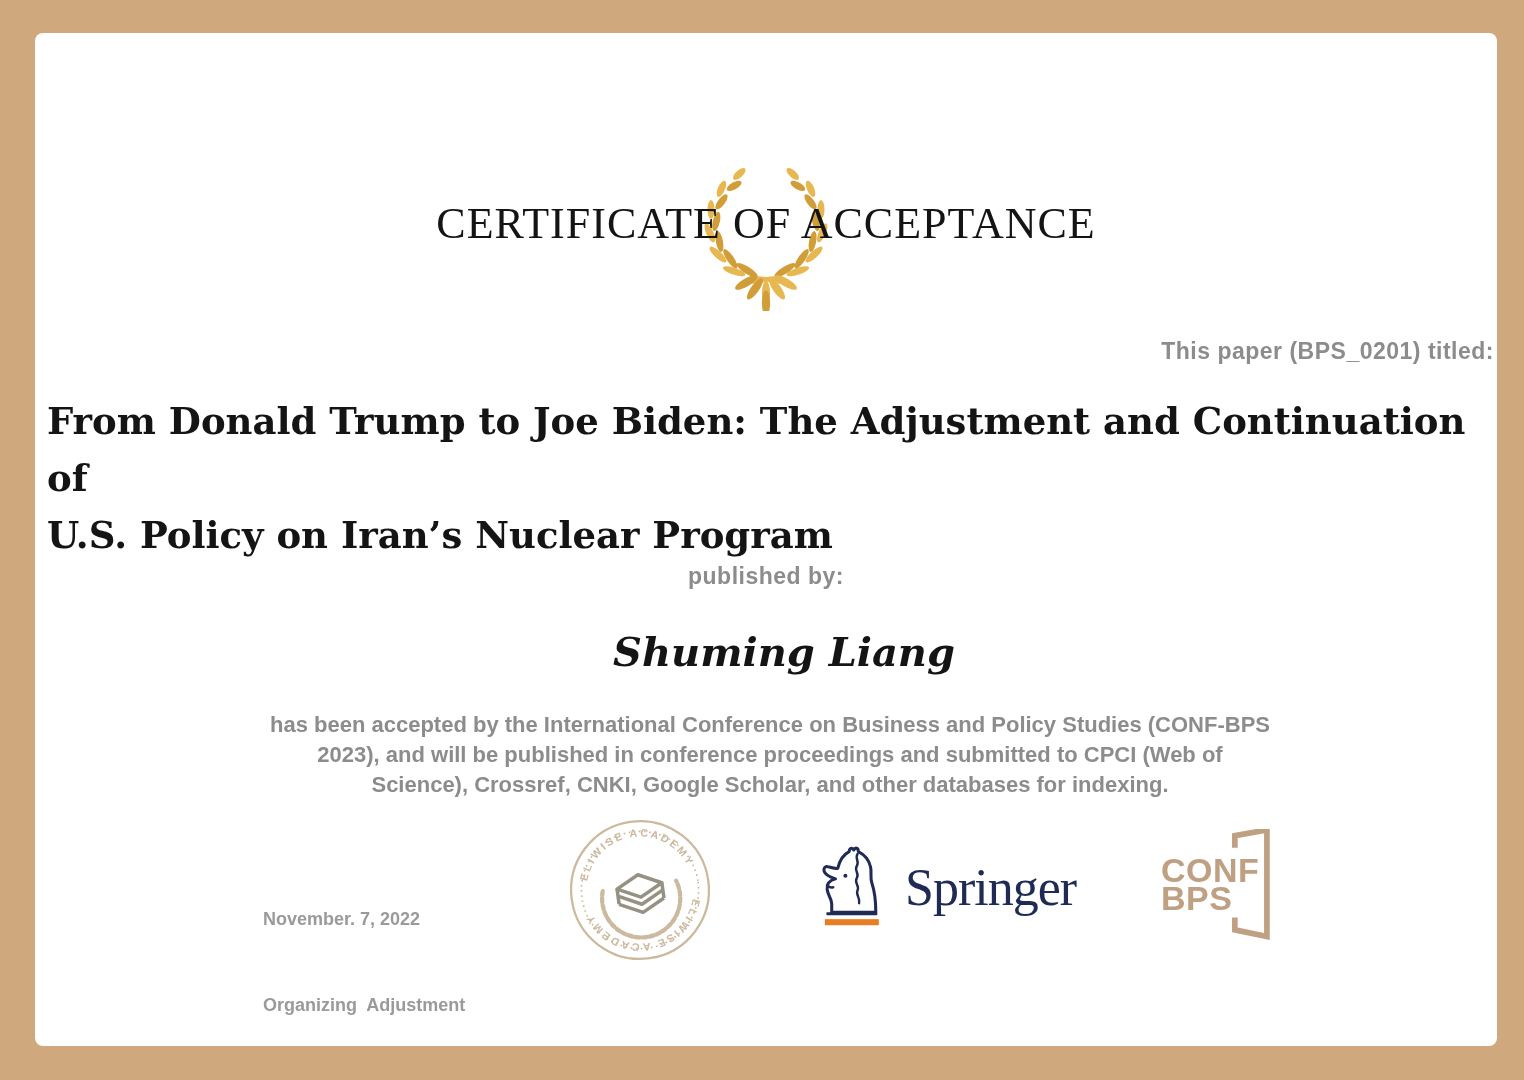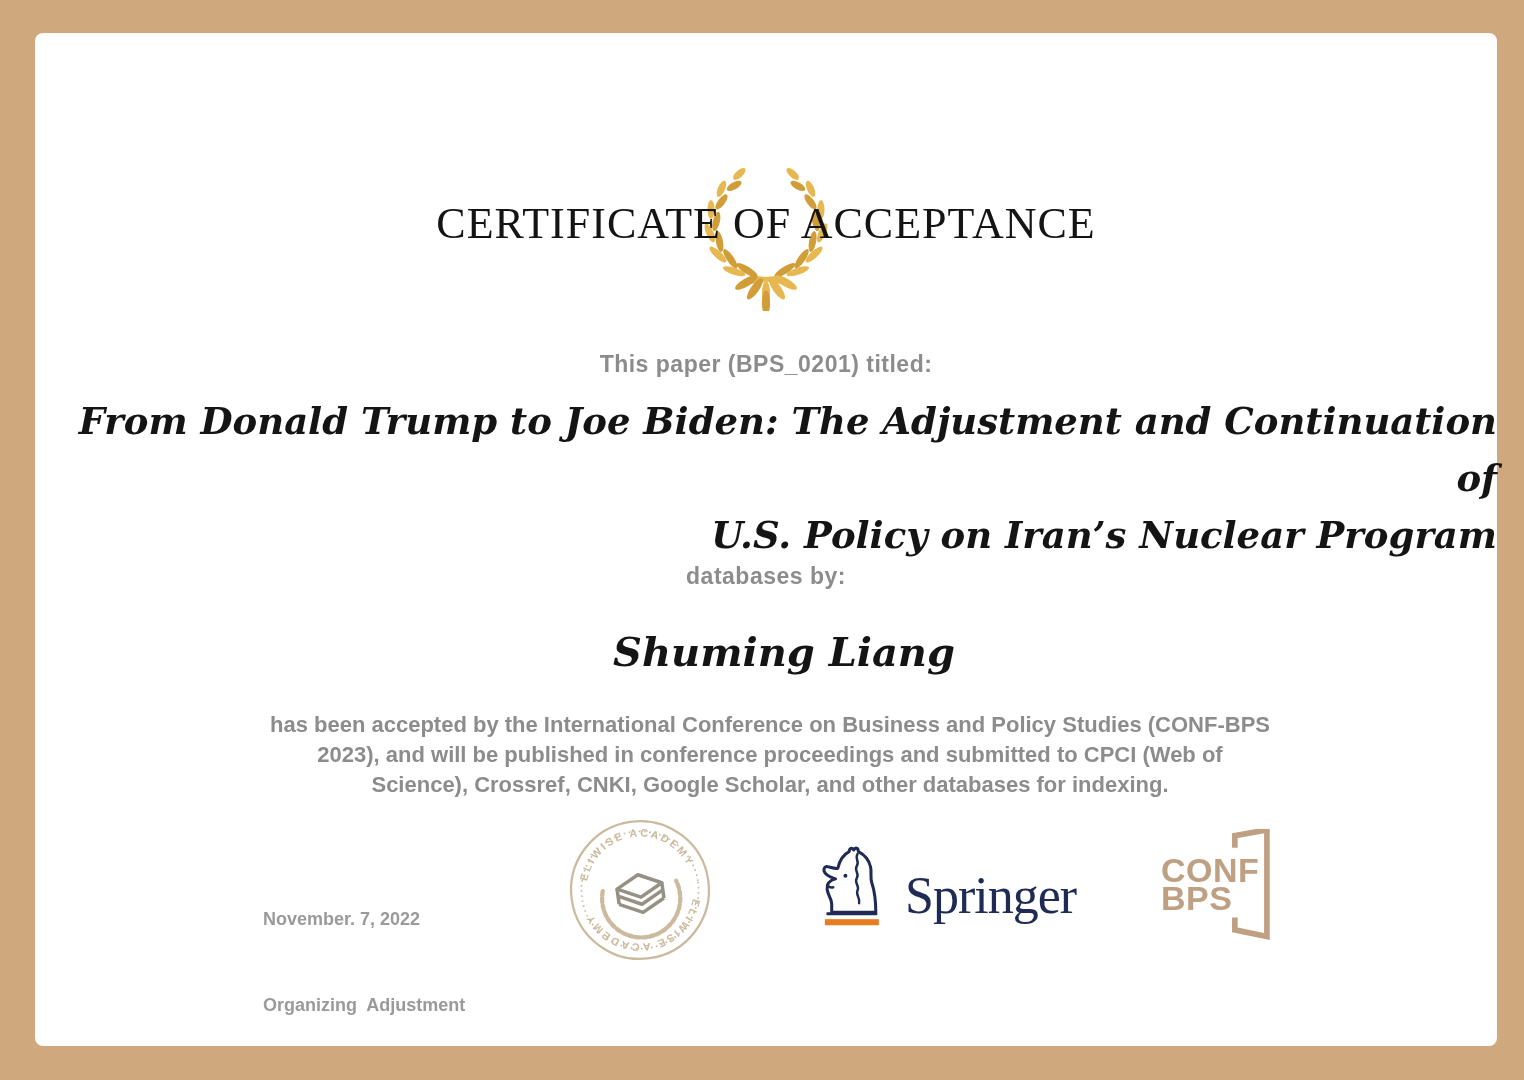--- a/index.html
+++ b/index.html
@@ -18,27 +18,27 @@
     position:absolute;top:120px;left:50%;transform:translateX(-50%);
     width:158px;height:158px;opacity:.96;z-index:0;
   }
   .cert-title{
     position:absolute;top:165px;left:0;right:0;margin:0;text-align:center;z-index:1;
     font-family:"Liberation Serif",serif;font-weight:400;
     font-size:44px;line-height:52px;letter-spacing:1px;color:var(--ink,#141414);
   }
 
   .paper-intro{
-    position:absolute;top:301px;left:0;right:0;margin:16px;text-align:center;
+    position:absolute;top:301px;left:0;right:0;margin:3px;text-align:right;
     font-size:23px;line-height:28px;letter-spacing:.5px;color:var(--gray,#8C8C8C);font-weight:600;
   }
   .paper-title{
-    position:absolute;top:360px;left:12px;right:0;text-align:right;
+    position:absolute;top:360px;left:12px;right:0;text-align:left;
     font-family:"DejaVu Serif","Liberation Serif",serif;
-    font-style:italic;font-weight:600;
+    font-weight:600;
     font-size:37px;line-height:57px;color:var(--ink,#141414);
   }
   .authored{
     position:absolute;top:529px;left:0;right:0;margin:0;text-align:center;
     font-size:23px;line-height:28px;letter-spacing:.5px;color:var(--gray,#8C8C8C);font-weight:600;
   }
   .author{
     position:absolute;top:595px;left:12px;right:0;text-align:center;
     font-family:"DejaVu Serif","Liberation Serif",serif;
     font-style:italic;font-weight:700;
@@ -64,21 +64,21 @@
   .seal-text{fill:var(--seal-tan,#B7A184);font:700 10.5px "Liberation Sans",sans-serif;letter-spacing:2.2px;}
 
   .springer{position:absolute;left:780px;top:812px;display:flex;align-items:flex-end;}
   .knight-svg{width:76px;height:86px;display:block;}
   .knight-line{fill:none;stroke:var(--navy,#1F2B54);stroke-width:4;stroke-linejoin:round;stroke-linecap:round;}
   .knight-thin{fill:none;stroke:var(--navy,#1F2B54);stroke-width:3.2;stroke-linejoin:round;stroke-linecap:round;}
   .knight-fill{fill:var(--navy,#1F2B54);}
   .springer-bar{fill:var(--orange,#E87D22);}
   .springer-word{
     font-family:"Liberation Serif",serif;font-size:52px;line-height:1;
-    letter-spacing:-1px;color:var(--navy,#1F2B54);margin-left:14px;margin-bottom:9px;
+    letter-spacing:-1px;color:var(--navy,#1F2B54);margin-left:14px;margin-bottom:17px;
   }
 
   .confbps{position:absolute;left:1126px;top:790px;width:120px;height:124px;}
   .door-svg{position:absolute;right:2px;top:6px;width:60px;height:115px;z-index:1;}
   .door-line{fill:none;stroke:var(--conf-tan,#BFA083);stroke-width:6;}
   .conf-text{
     position:absolute;left:0;top:33px;z-index:2;
     font-size:34px;line-height:28px;font-weight:800;letter-spacing:.5px;
     color:var(--conf-tan,#BFA083);
   }
@@ -126,21 +126,21 @@
   </svg>
   <h1 class="cert-title">CERTIFICATE OF ACCEPTANCE</h1>
 
   <p class="paper-intro">This paper (BPS_0201) titled:</p>
 
   <div class="paper-title">
     <div>From Donald Trump to Joe Biden: The Adjustment and Continuation of</div>
     <div>U.S. Policy on Iran’s Nuclear Program</div>
   </div>
 
-  <p class="authored">databases by:</p>
+  <p class="authored">published by:</p>
   <div class="author">Shuming Liang</div>
 
   <p class="statement">has been accepted by the International Conference on Business and Policy Studies (CONF-BPS 2023), and will be published in conference proceedings and submitted to CPCI (Web of Science), Crossref, CNKI, Google Scholar, and other databases for indexing.</p>
 
   <div class="date-block">
     <div>November. 7, 2022</div>
     <div>Organizing  Adjustment</div>
     <div>CONF-BPS  2023</div>
   </div>
 

